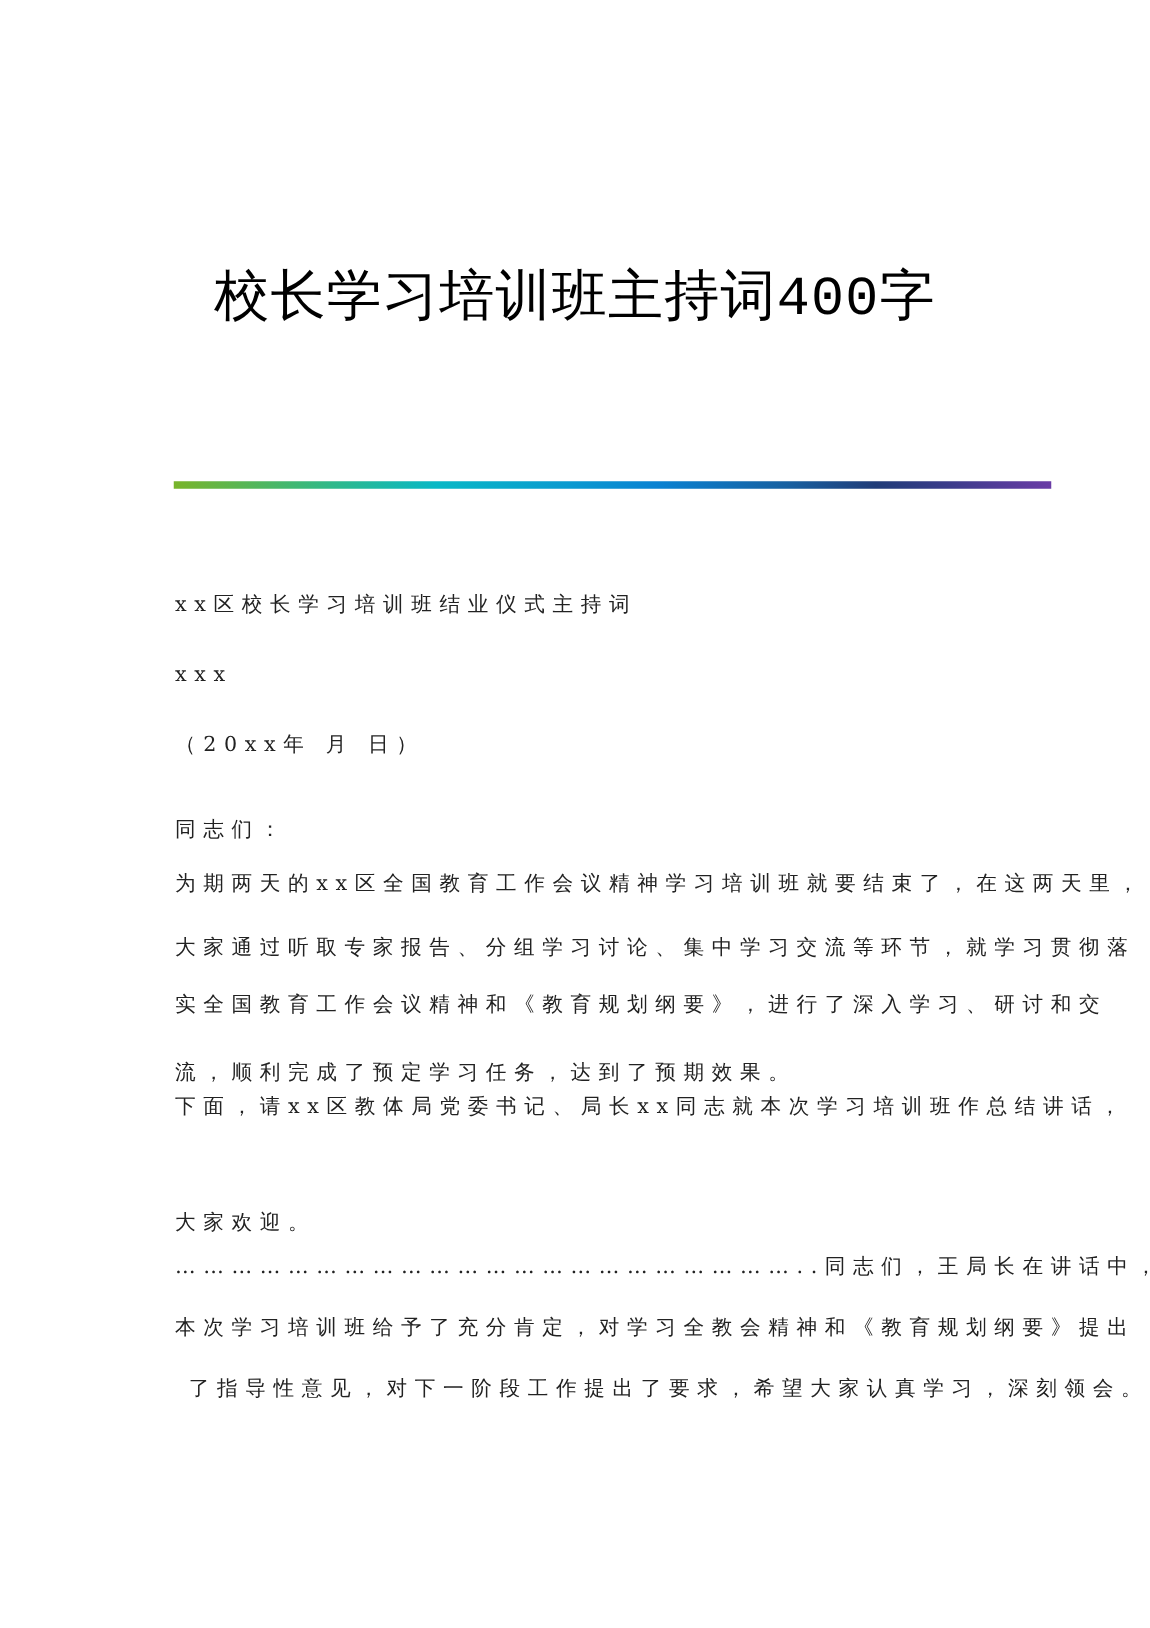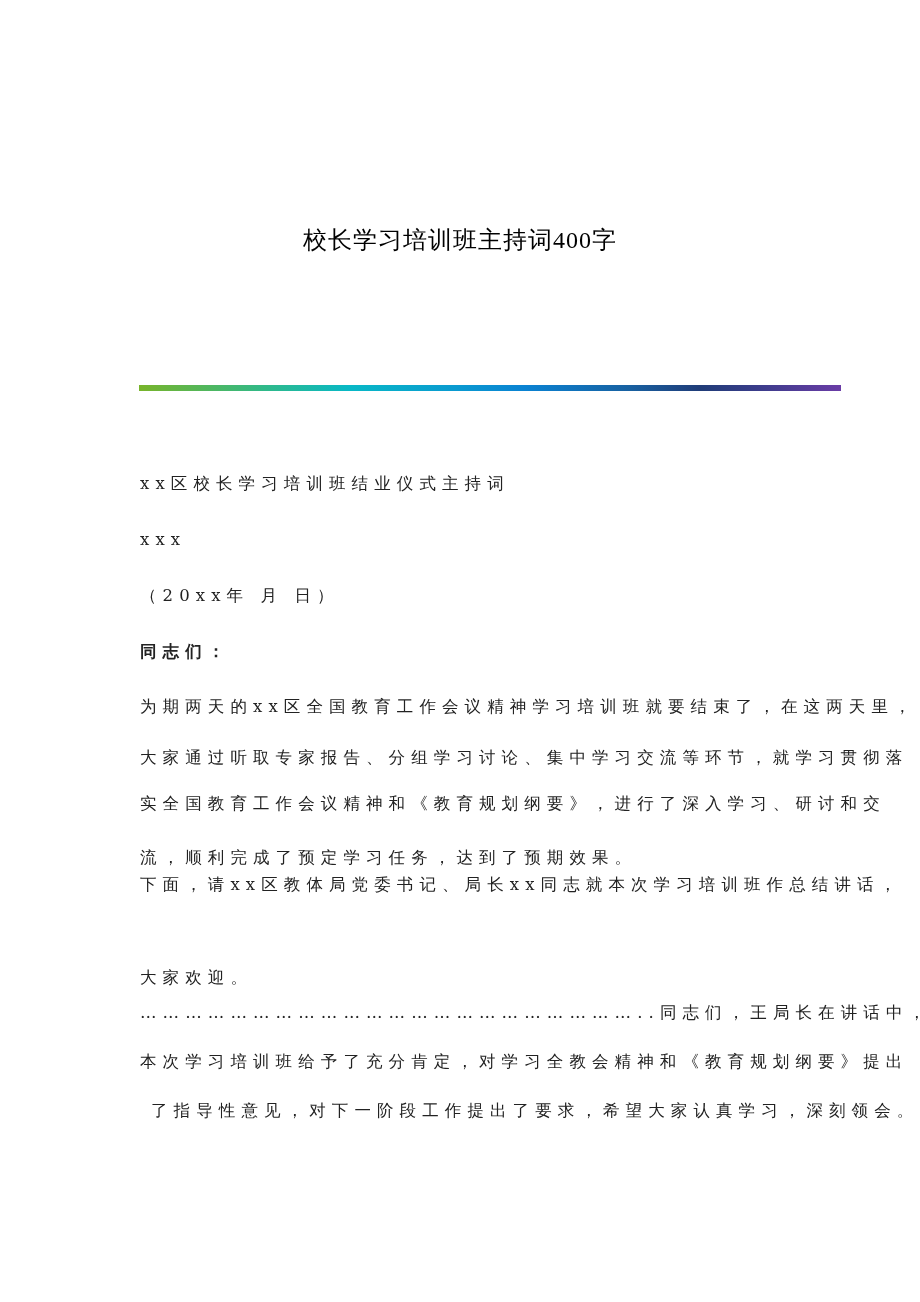--- a/index.html
+++ b/index.html
@@ -14,22 +14,22 @@
       overflow: hidden;
       font-family: "DejaVu Serif", "Liberation Serif", serif;
       color: #111111;
     }
     .title {
       position: absolute;
       top: 216px;
       left: 0;
       width: 920px;
       text-align: center;
-      font-family: Liberation Serif, serif;
-      font-size: 24px;
+      font-family: Liberation Mono, monospace;
+      font-size: 44px;
       line-height: 48px;
       letter-spacing: 1px;
       color: #000000;
       margin: 0;
       font-weight: normal;
     }
     .divider {
       position: absolute;
       left: 139px;
       top: 385px;
@@ -67,21 +67,21 @@
 <body>
 
 <h1 class="title">校长学习培训班主持词400字</h1>
 
 <div class="divider"></div>
 
 <div class="body">
   <div class="line" style="top:0px;">xx区校长学习培训班结业仪式主持词</div>
   <div class="line" style="top:56px;">xxx</div>
   <div class="line" style="top:112px;text-align:center;">（20xx年 月 日）</div>
-  <div class="line" style="top:168px;font-weight:bold;">同志们：</div>
+  <div class="line" style="top:180px;">同志们：</div>
 
   <div class="line" style="top:223px;">为期两天的xx区全国教育工作会议精神学习培训班就要结束了，在这两天里，</div>
   <div class="line" style="top:274px;">大家通过听取专家报告、分组学习讨论、集中学习交流等环节，就学习贯彻落</div>
   <div class="line" style="top:320px;text-align:right;">实全国教育工作会议精神和《教育规划纲要》，进行了深入学习、研讨和交</div>
   <div class="line" style="top:374px;">流，顺利完成了预定学习任务，达到了预期效果。</div>
 
   <div class="line" style="top:401px;">下面，请xx区教体局党委书记、局长xx同志就本次学习培训班作总结讲话，</div>
   <div class="line" style="top:494px;">大家欢迎。</div>
 
   <div class="line" style="top:529px;">…………………………………………………………..同志们，王局长在讲话中，对</div>

